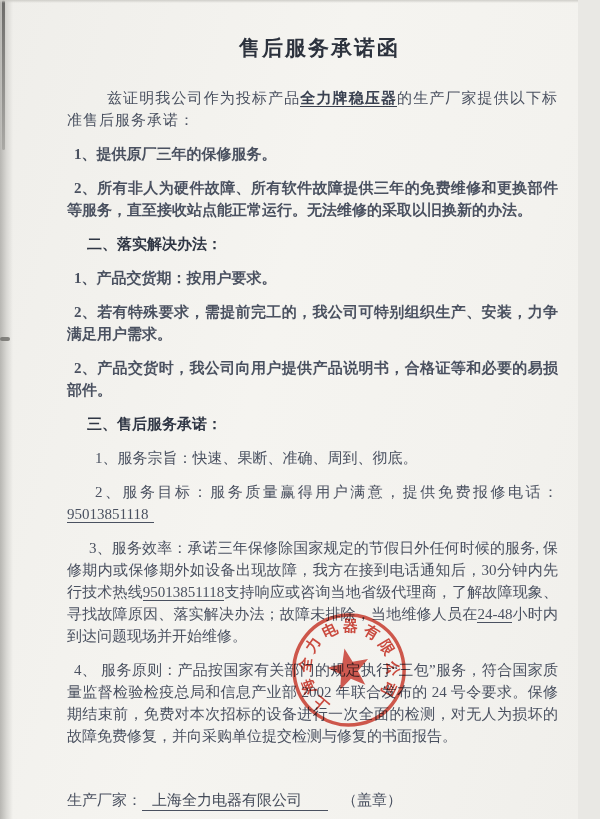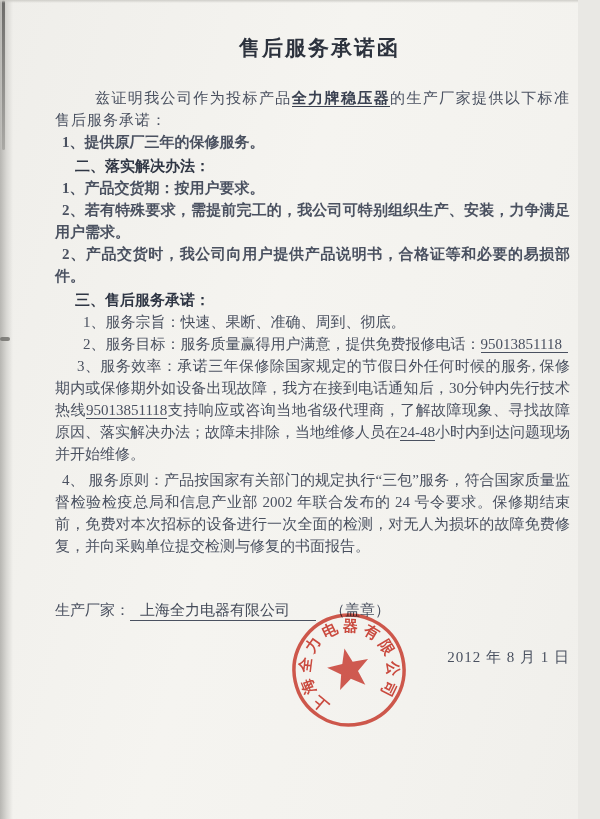--- a/index.html
+++ b/index.html
@@ -14,21 +14,21 @@
     background:linear-gradient(to right,#b7b6b2 0%,#d8d7d3 50%,rgba(243,242,238,0) 100%); }
   .scan-line { position:absolute; left:2px; top:0; width:3px; height:150px;
     background:linear-gradient(#4d4c4a,#a09f9b); opacity:.75; border-radius:2px; }
   .scan-dash { position:absolute; left:0; top:337px; width:10px; height:4px;
     background:#6e6d69; border-radius:2px; opacity:.8; }
   .scan-top { position:absolute; left:0; top:0; right:0; height:3px;
     background:linear-gradient(to bottom,#cfcec9,rgba(243,242,238,0)); }
 
   .content { position:absolute; left:55px; top:33px; width:515px;
     font-size:15px; line-height:22px; text-align:justify; }
-  .content p { margin:0; }
+  .content p { margin:12px; }
 
   .title { font-size:21px; line-height:30px; font-weight:bold; color:#2c323d;
     text-align:center; margin:0 0 24px 0; letter-spacing:2px; padding-left:14px; }
 
   .intro { text-indent:40px; letter-spacing:1px; }
   .product { font-weight:bold; color:#394050; border-bottom:1.5px solid #394050; }
 
   .h { font-weight:bold; color:#2f3644; padding-left:20px; margin-top:2px !important; }
   .i1 { text-indent:7px;font-weight:bold; }
   .i3 { text-indent:28px; }
@@ -56,20 +56,21 @@
   <div class="scan-line"></div>
   <div class="scan-dash"></div>
   <div class="scan-top"></div>
 
   <div class="content">
     <h1 class="title">售后服务承诺函</h1>
 
     <p class="intro"><span>兹证明我公司作为投标产品</span><span class="product">全力牌稳压器</span><span>的生产厂家提供以下标准售后服务承诺：</span></p>
 
     <p class="i1">1、提供原厂三年的保修服务。</p>
+    <p class="i1">2、所有非人为硬件故障、所有软件故障提供三年的免费维修和更换部件等服务，直至接收站点能正常运行。无法维修的采取以旧换新的办法。</p>
 
     <p class="h">二、落实解决办法：</p>
     <p class="i1">1、产品交货期：按用户要求。</p>
     <p class="i1">2、若有特殊要求，需提前完工的，我公司可特别组织生产、安装，力争满足用户需求。</p>
     <p class="i1">2、产品交货时，我公司向用户提供产品说明书，合格证等和必要的易损部件。</p>
 
     <p class="h">三、售后服务承诺：</p>
     <p class="i3">1、服务宗旨：快速、果断、准确、周到、彻底。</p>
     <p class="i3"><span>2、服务目标：服务质量赢得用户满意，提供免费报修电话：</span><span class="ul ul-pad">95013851118</span></p>
     <p class="i3b"><span>3、服务效率：承诺三年保修除国家规定的节假日外任何时候的服务, 保修期内或保修期外如设备出现故障，我方在接到电话通知后，30分钟内先行技术热线</span><span class="ul">95013851118</span><span>支持响应或咨询当地省级代理商，了解故障现象、寻找故障原因、落实解决办法；故障未排除，当地维修人员在</span><span class="ul">24-48</span><span>小时内到达问题现场并开始维修。</span></p>

